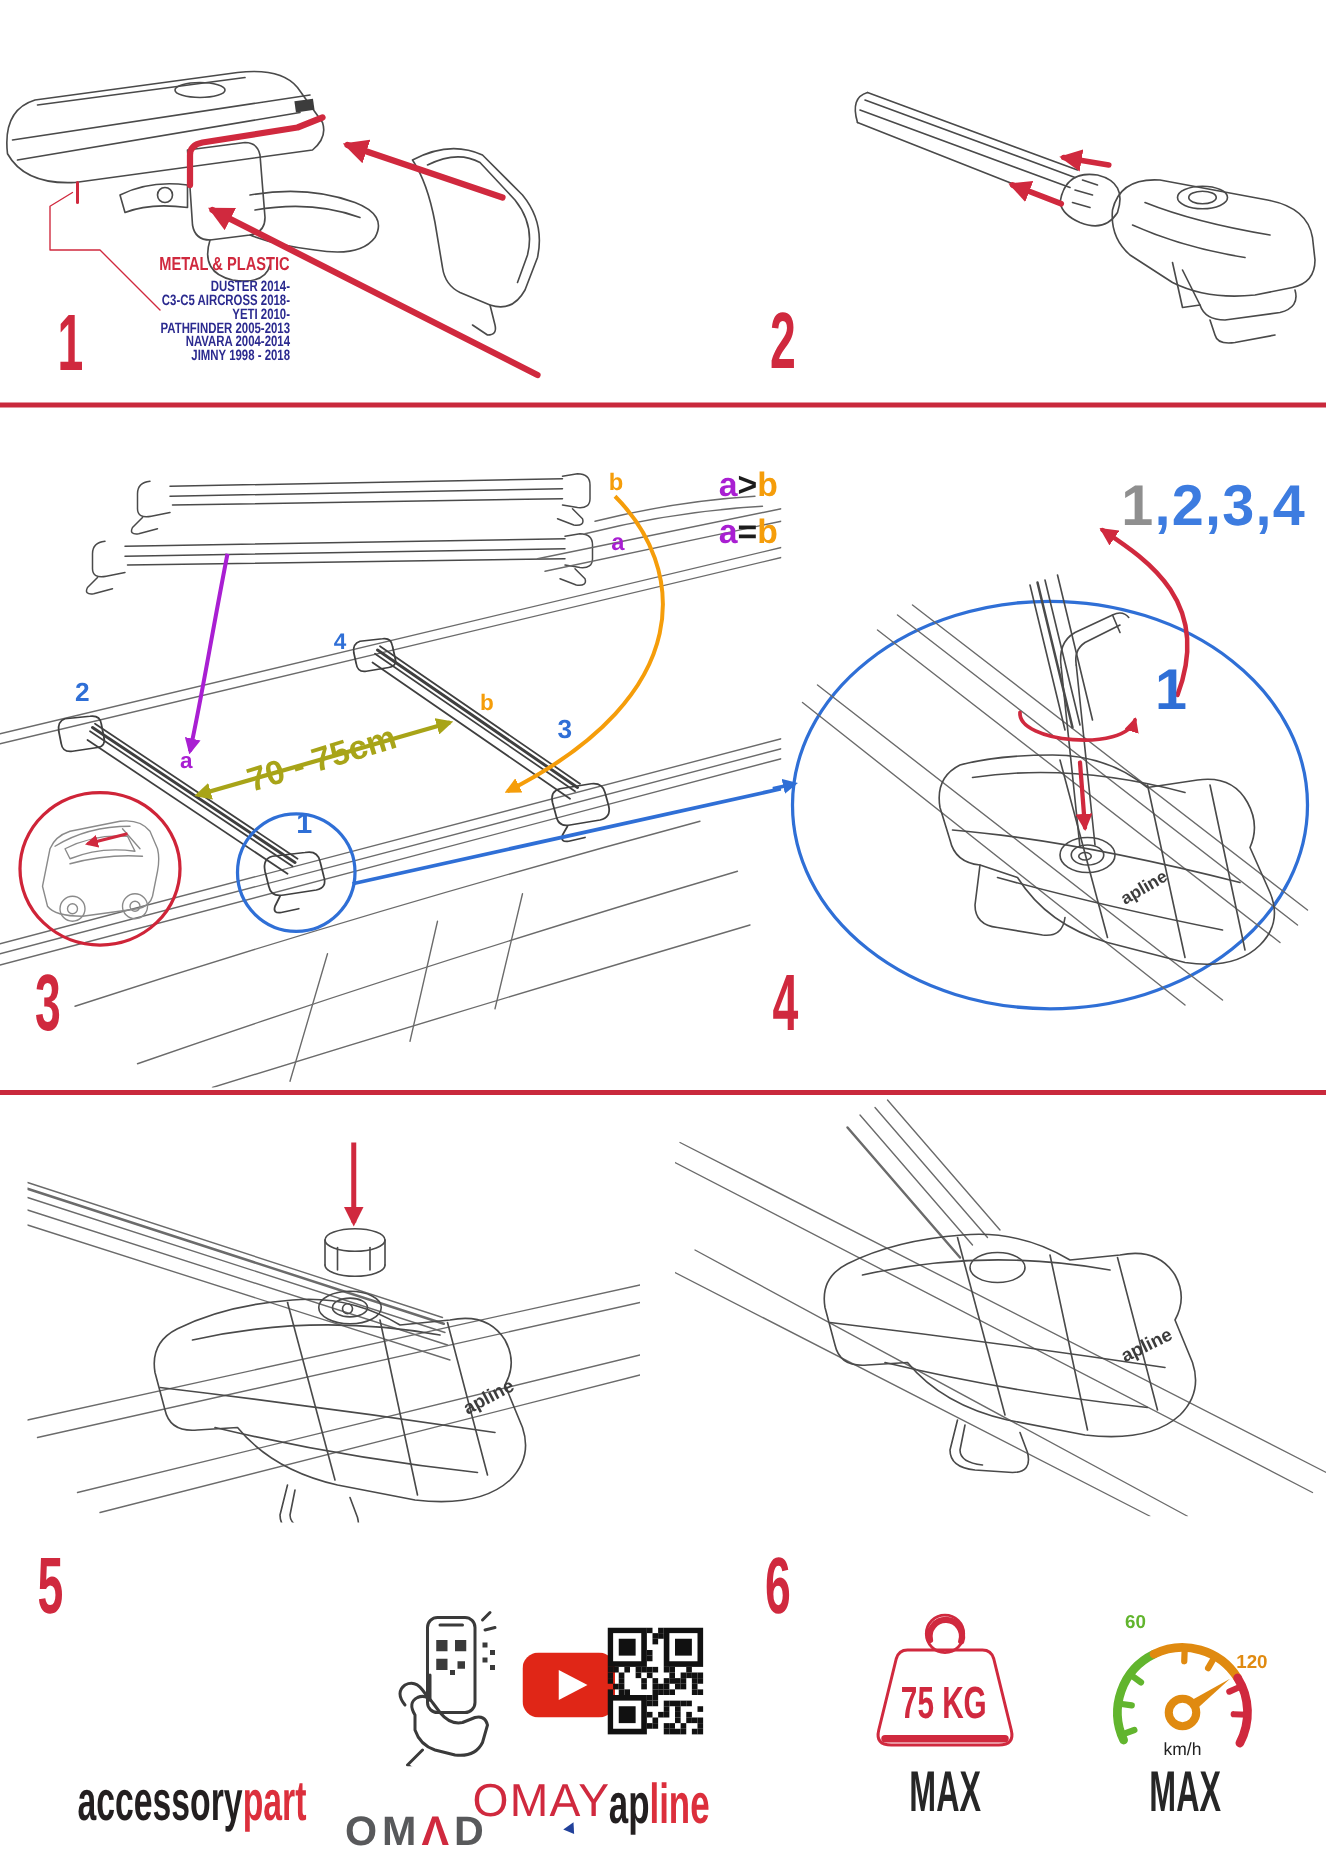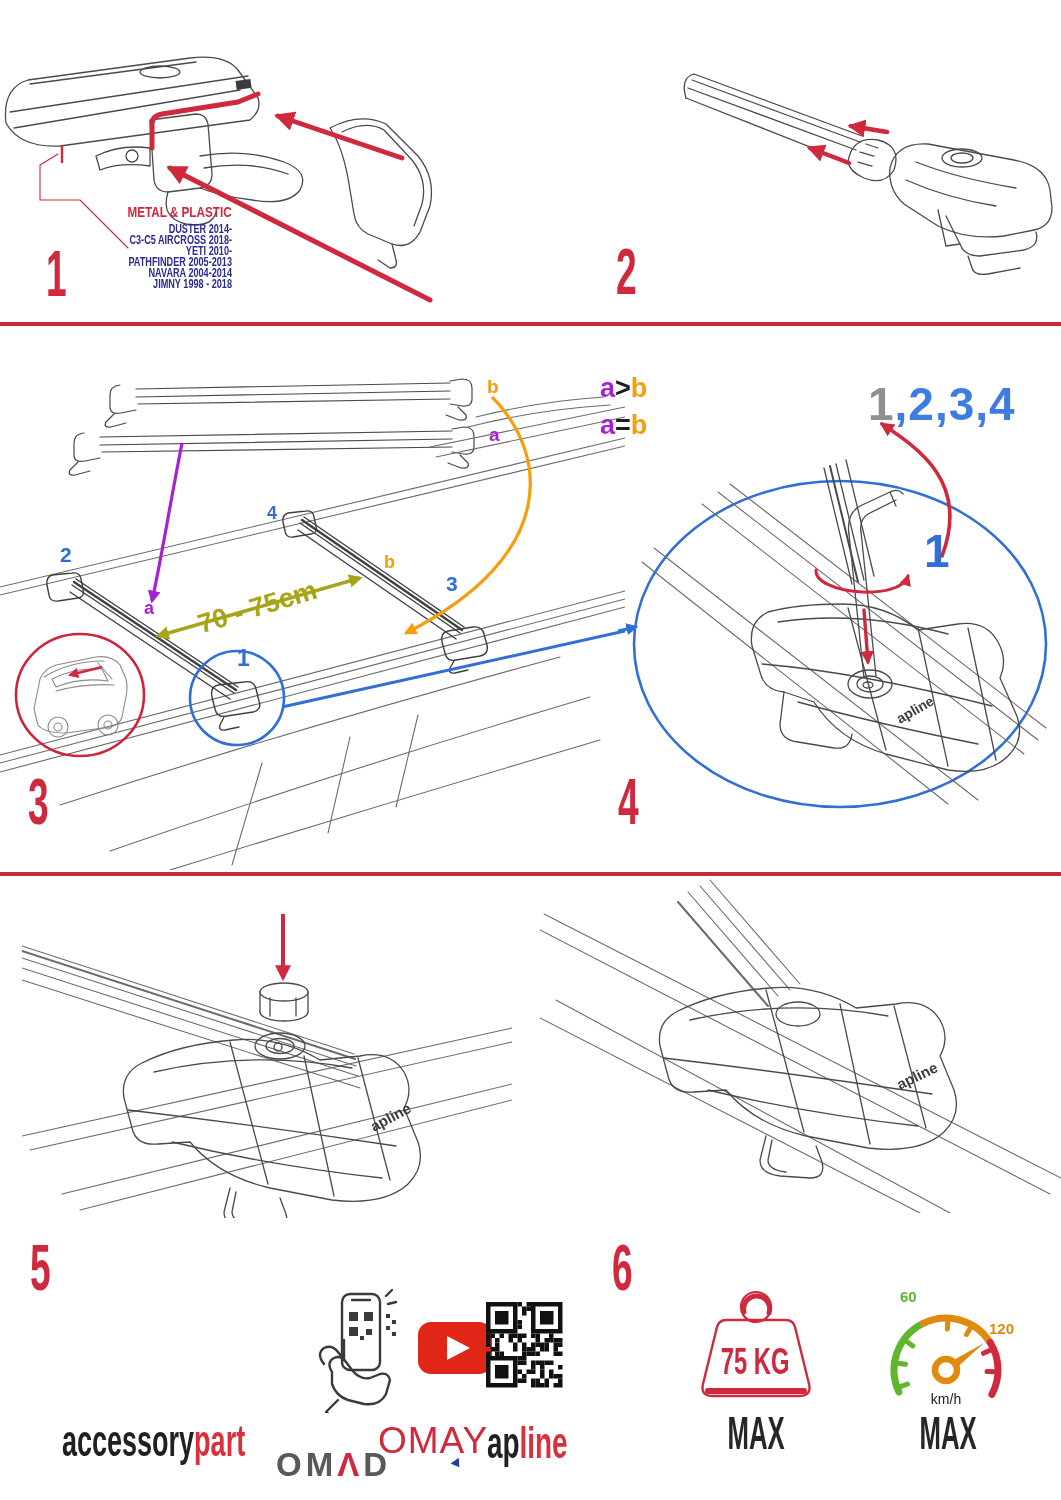--- a/index.html
+++ b/index.html
@@ -11,21 +11,21 @@
   .divider{left:0;width:1061px;height:4px;background:#c9293c;}
   .mp-title{color:#d0293e;font-weight:700;font-size:15px;text-align:right;width:172px;}
   .mp-title>span{display:inline-block;transform:scaleX(.78);transform-origin:right top;}
   .models{color:#2b2a8f;font-weight:700;font-size:12px;line-height:10.9px;text-align:right;width:192px;}
   .models>div{transform:scaleX(.76);transform-origin:right top;}
   .legend{font-size:27px;font-weight:700;line-height:37px;}
   .lg-a{color:#a91fd2;} .lg-op{color:#1c1c1c;} .lg-b{color:#f59d0a;}
   .lbl-blue{color:#2f6fd6;font-weight:700;}
   .lbl-purple{color:#a91fd2;font-weight:700;font-size:19px;}
   .lbl-orange{color:#f59d0a;font-weight:700;font-size:19px;}
-  .seq{font-size:46px;font-weight:700;letter-spacing:1px;}
+  .seq{font-size:46px;font-weight:700;letter-spacing:1px;margin-left:29px;}
   .seq .first{color:#8f8f8f;} .seq .rest{color:#3d7ce0;}
   .measure{color:#a8a418;font-weight:700;font-size:27px;white-space:nowrap;}
   .maxtxt{color:#262626;font-weight:700;font-size:46px;line-height:1;text-align:center;}
   .maxtxt>span{display:inline-block;transform:scaleX(.56);transform-origin:center top;}
   .kg{color:#d0293e;font-weight:700;font-size:36px;line-height:1;text-align:center;}
   .kg>span{display:inline-block;transform:scaleX(.66);transform-origin:center top;}
   .fly{color:#2b2491;font-weight:400;font-size:76px;line-height:1;letter-spacing:4px;}
   .fly>span{display:inline-block;transform:scaleX(.55);transform-origin:left top;}
   .acc{font-size:45px;font-weight:700;line-height:1;white-space:nowrap;}
   .acc>span{display:inline-block;transform:scaleX(.60);transform-origin:left top;}
@@ -205,21 +205,21 @@
       <circle cx="108" cy="390" r="10"></circle>
         <circle cx="108" cy="390" r="4"></circle>
       <circle cx="58" cy="392" r="10"></circle>
         <circle cx="58" cy="392" r="4"></circle>
     </g>
     <path d="M102,332 L70,340" fill="none" stroke="#d0293e" stroke-width="2.6" marker-end="url(#red3)"></path>
 
     <circle cx="237" cy="363" r="47" fill="none" stroke="#2f6fd6" stroke-width="2.6"></circle>
     <path d="M282,372 L625,296" fill="none" stroke="#2f6fd6" stroke-width="3"></path>
   </svg>
-  <div class="abs legend" style="left:600px;top:370px">
+  <div class="abs legend" style="left:575px;top:370px">
     <div><span class="lg-a">a</span><span class="lg-op">&gt;</span><span class="lg-b">b</span></div>
     <div><span class="lg-a">a</span><span class="lg-op">=</span><span class="lg-b">b</span></div>
   </div>
   <div class="abs lbl-orange" style="left:487px;top:376px">b</div>
   <div class="abs lbl-purple" style="left:489px;top:424px">a</div>
   <div class="abs lbl-blue" style="left:60px;top:543px;font-size:21px">2</div>
   <div class="abs lbl-blue" style="left:267px;top:503px;font-size:18px">4</div>
   <div class="abs lbl-blue" style="left:446px;top:572px;font-size:21px">3</div>
   <div class="abs lbl-orange" style="left:384px;top:552px;font-size:18px">b</div>
   <div class="abs lbl-purple" style="left:144px;top:598px;font-size:18px">a</div>

